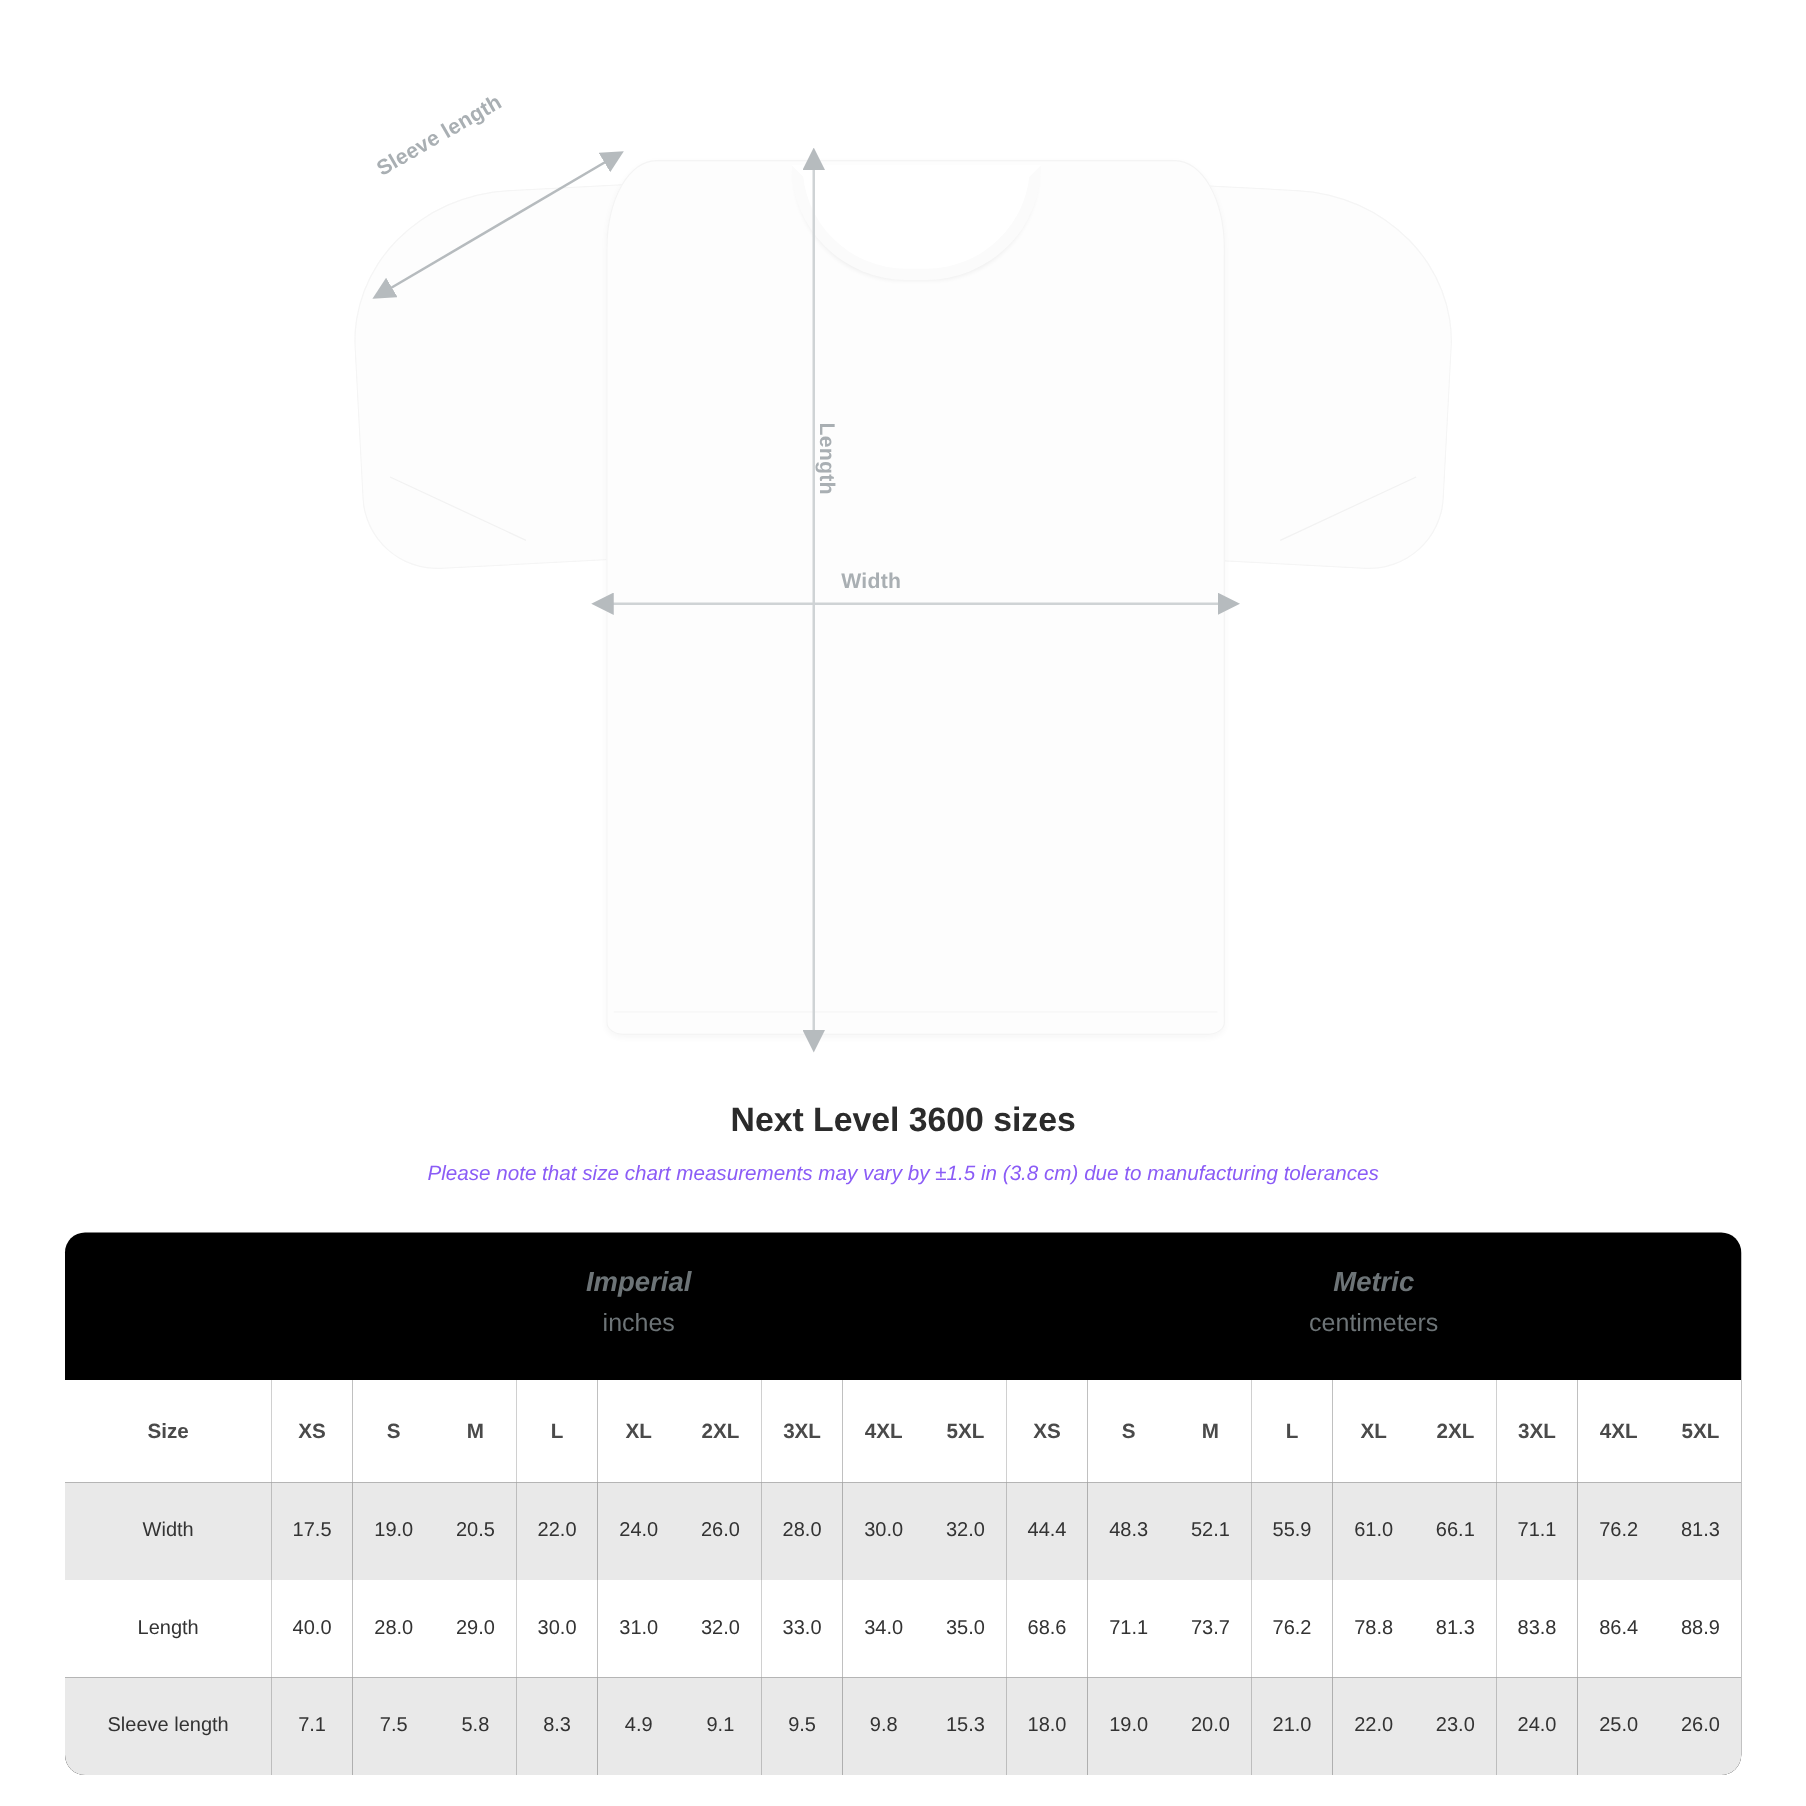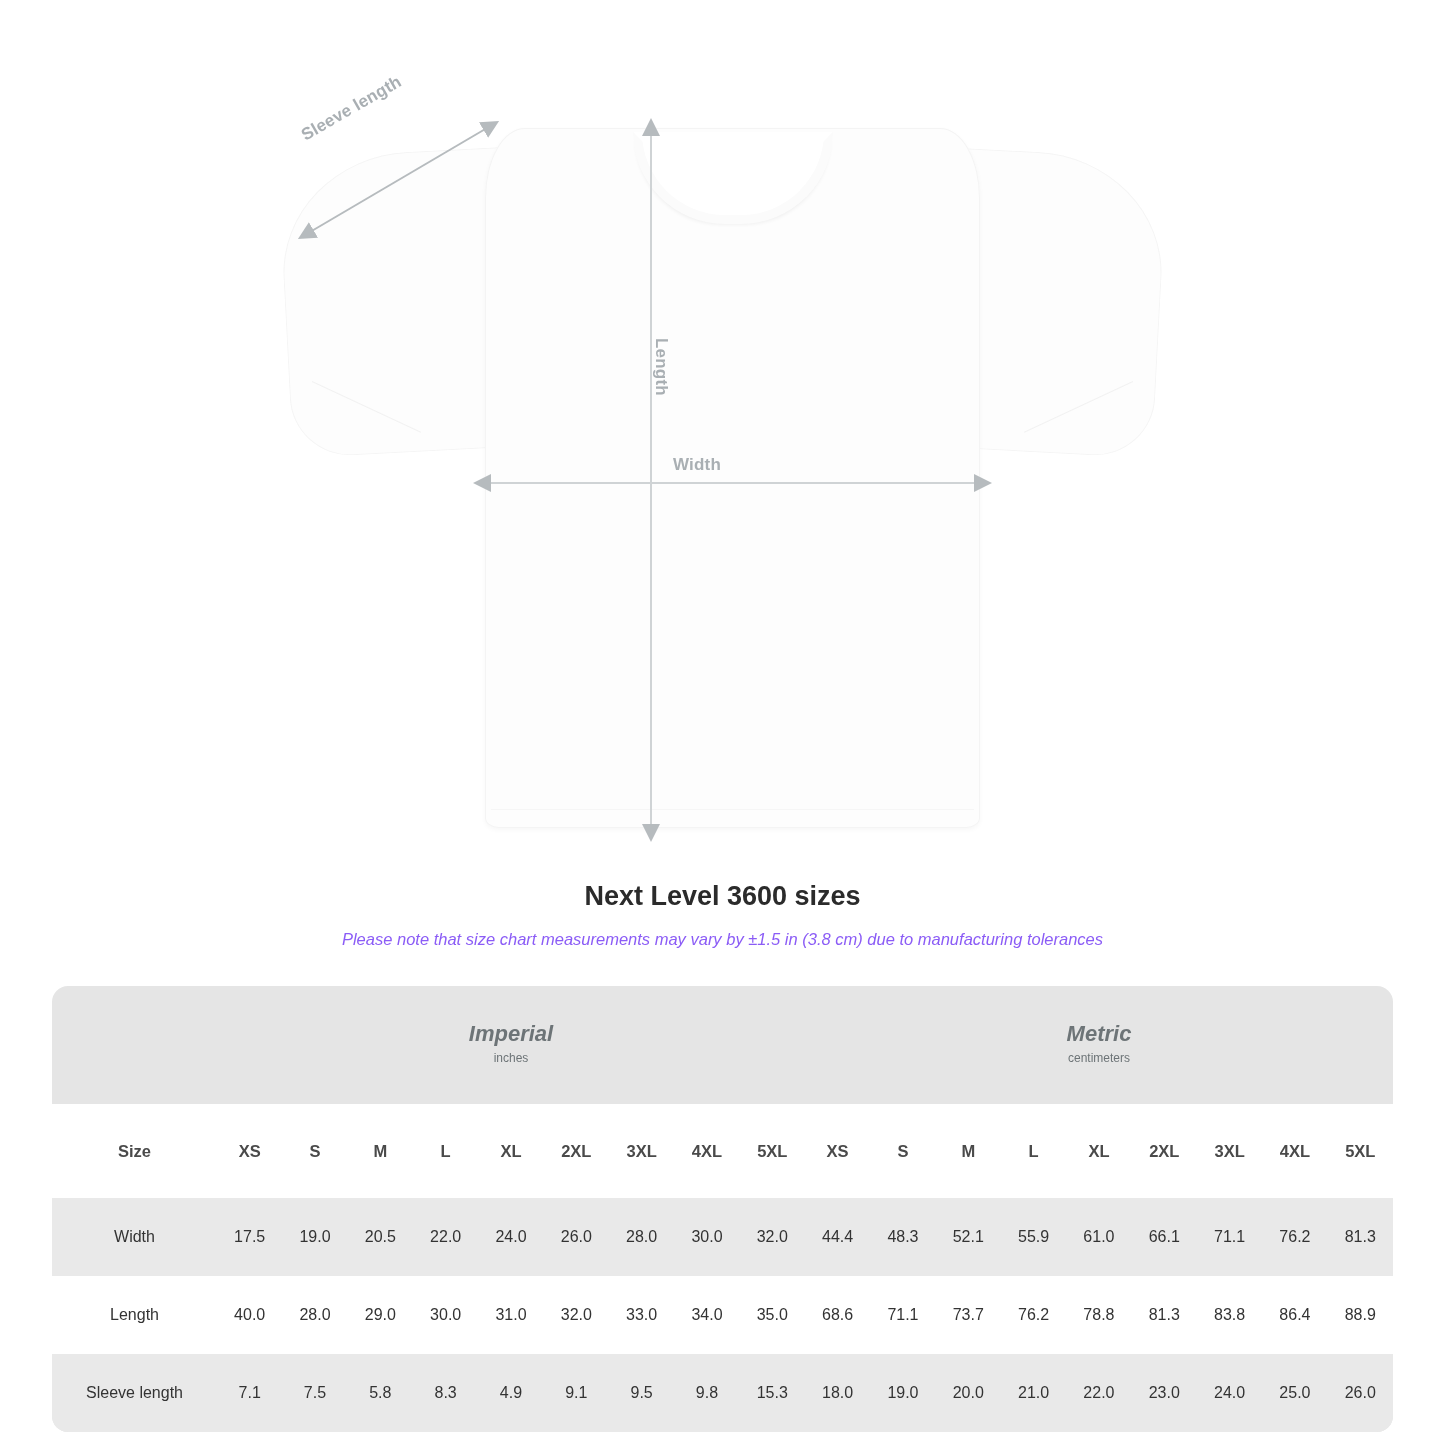--- a/index.html
+++ b/index.html
@@ -153,21 +153,21 @@
     color: #8b5cf6;
     margin: 18px 0 0 0;
   }
 
   
   .table-wrap {
     margin: 37px 52px 0 52px;
     width: 1341px;
     border-radius: 16px;
     overflow: hidden;
-    background: #e5e5e5;
+    background: #000000;
   }
   table.sizes {
     border-collapse: collapse;
     width: 100%;
     table-layout: fixed;
   }
   table.sizes td, table.sizes th {
     text-align: center;
     font-size: 16px;
     color: #333333;
@@ -183,33 +183,33 @@
   }
   .unit-head .unit-name {
     font-size: 22px;
     font-style: italic;
     font-weight: bold;
     color: #6d7477;
     display: block;
     line-height: 1.25;
   }
   .unit-head .unit-sub {
-    font-size: 12px;
+    font-size: 20px;
     color: #6d7477;
     display: block;
     font-style: normal;
     line-height: 1.9;
   }
 
   tr.row-head td, tr.row-head th {
     background: #ffffff;
     font-weight: bold;
     color: #4a4a4a;
     font-size: 16.5px;
-    height: 94px;
+    height: 82px;
   }
   tr.row-head .rowlabel { color: #4a4a4a; }
 
   tr.shade td { background: #e9e9e9; }
   tr.plain td { background: #ffffff; }
 
   td.rowlabel {
     font-weight: bold;
     color: #54595c;
     font-size: 16.5px;

